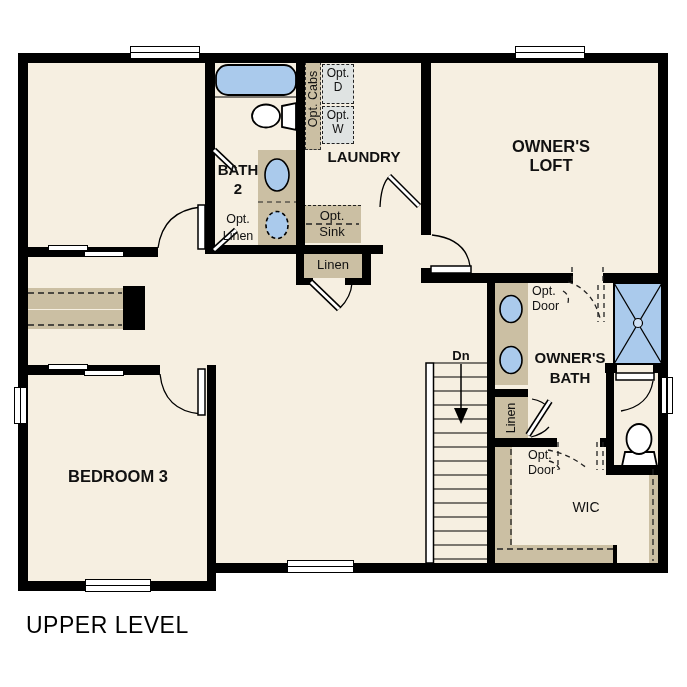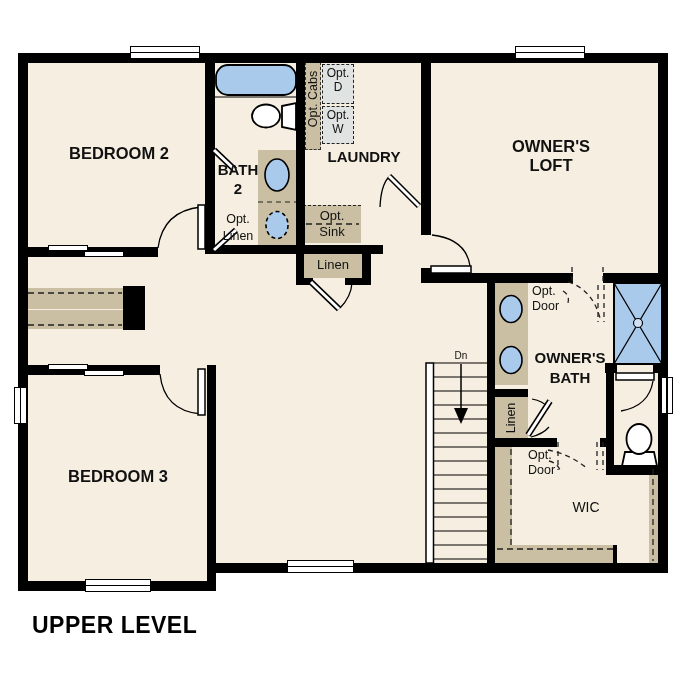--- a/index.html
+++ b/index.html
@@ -12,21 +12,21 @@
   .win{position:absolute;background:#fff;border:1.5px solid #000;box-sizing:border-box;}
   .win .mid{position:absolute;background:#000;}
   .win.h .mid{left:0;right:0;top:50%;height:1.5px;margin-top:-0.75px;}
   .win.v .mid{top:0;bottom:0;left:50%;width:1.5px;margin-left:-0.75px;}
   .slide{position:absolute;background:#fff;border:1.5px solid #000;box-sizing:border-box;height:6px;}
   .lbl{position:absolute;color:#111;font-size:12.5px;line-height:15px;text-align:center;white-space:pre;}
   .lblb{position:absolute;color:#111;font-weight:bold;font-size:16px;line-height:20px;text-align:center;white-space:pre;}
   .ctr{transform:translateX(-50%);}
   .rot{transform:rotate(-90deg);display:flex;align-items:center;justify-content:center;}
   svg{position:absolute;left:0;top:0;pointer-events:none;}
-  #title{position:absolute;left:32px;top:612px;font-weight:bold;font-size:23px;color:#000;letter-spacing:0.5px;}
+  #title{position:absolute;left:26px;top:612px;font-weight:normal;font-size:23px;color:#000;letter-spacing:0.5px;}
 </style>
 </head>
 <body>
 
 <div id="stage">
 
   <div class="floor" style="left:18px;top:53px;width:650px;height:520px;"></div>
   <div class="floor" style="left:18px;top:365px;width:198px;height:226px;"></div>
 
   <div class="cab" style="left:258px;top:150px;width:38px;height:95px;"></div>
@@ -204,33 +204,32 @@
     <g stroke="#222" stroke-width="1.3" stroke-dasharray="6 4" fill="none">
       <line x1="28" y1="293" x2="122" y2="293"></line>
       <line x1="28" y1="325" x2="122" y2="325"></line>
       <line x1="306" y1="224" x2="359" y2="224"></line>
       <line x1="511" y1="449" x2="511" y2="545"></line>
       <line x1="497" y1="549" x2="614" y2="549"></line>
       <line x1="653" y1="469" x2="653" y2="561"></line>
     </g>
   </svg>
 
-  <div class="lblb ctr" style="left:119px;top:143px;font-size:16.5px;">BEDROOM 2</div>
   <div class="lblb ctr" style="left:118px;top:466px;font-size:16.5px;">BEDROOM 3</div>
   <div class="lblb ctr" style="left:551px;top:137px;font-size:16.5px;line-height:19px;"><span>OWNER'S</span><br><span>LOFT</span></div>
   <div class="lblb ctr" style="left:364px;top:147px;font-size:15px;">LAUNDRY</div>
   <div class="lblb ctr" style="left:238px;top:160px;font-size:15px;line-height:19px;"><span>BATH</span><br><span>2</span></div>
   <div class="lblb ctr" style="left:570px;top:348px;font-size:15px;line-height:20px;"><span>OWNER'S</span><br><span>BATH</span></div>
   <div class="lbl ctr" style="left:586px;top:500px;font-size:14px;">WIC</div>
 
   <div class="lbl ctr" style="left:238px;top:211px;line-height:17px;"><span>Opt.</span><br><span>Linen</span></div>
   <div class="lbl rot" style="left:268px;top:91px;width:90px;height:16px;font-size:12.5px;">Opt. Cabs</div>
   <div class="lbl ctr" style="left:338px;top:66px;font-size:12px;line-height:14px;"><span>Opt.</span><br><span>D</span></div>
   <div class="lbl ctr" style="left:338px;top:108px;font-size:12px;line-height:14px;"><span>Opt.</span><br><span>W</span></div>
   <div class="lbl ctr" style="left:332px;top:208px;font-size:13px;line-height:16px;"><span>Opt.</span><br><span>Sink</span></div>
   <div class="lbl ctr" style="left:333px;top:257px;font-size:13px;">Linen</div>
   <div class="lbl rot" style="left:481px;top:408px;width:60px;height:20px;font-size:12.5px;">Linen</div>
   <div class="lbl" style="left:532px;top:284px;text-align:left;line-height:15px;"><span>Opt.</span><br><span>Door</span></div>
   <div class="lbl" style="left:528px;top:448px;text-align:left;line-height:15px;"><span>Opt.</span><br><span>Door</span></div>
-  <div class="lbl ctr" style="left:461px;top:348px;font-size:10px;">Dn</div>
+  <div class="lbl ctr" style="left:461px;top:348px;font-size:13px;font-weight:bold;">Dn</div>
 
   <div id="title">UPPER LEVEL</div>
 </div>
 
 </body></html>

